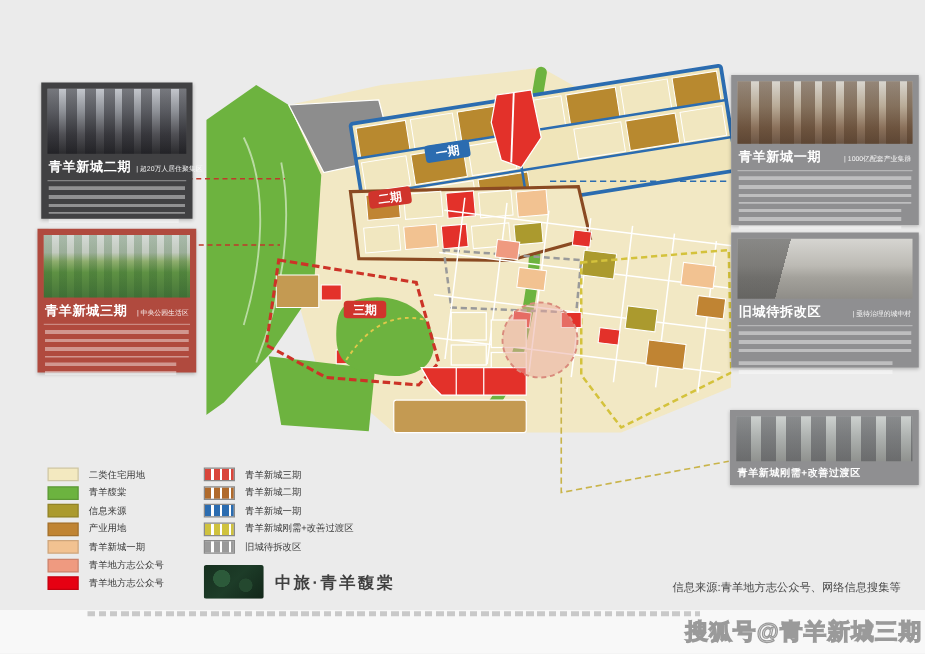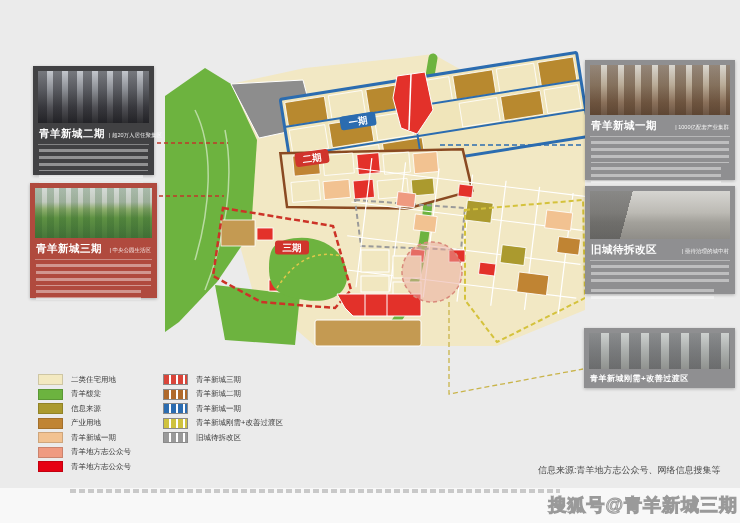--- a/index.html
+++ b/index.html
@@ -285,20 +285,24 @@
     <div class="lg-row">
       <span class="lg-swatch striped" style="background: repeating-linear-gradient(90deg, rgb(207, 194, 62) 0px, rgb(207, 194, 62) 5px, rgb(255, 255, 255) 5px, rgb(255, 255, 255) 7px);"></span>
       <span class="lg-label">青羊新城刚需+改善过渡区</span>
       </div>
     <div class="lg-row">
       <span class="lg-swatch striped" style="background: repeating-linear-gradient(90deg, rgb(154, 154, 154) 0px, rgb(154, 154, 154) 5px, rgb(255, 255, 255) 5px, rgb(255, 255, 255) 7px);"></span>
       <span class="lg-label">旧城待拆改区</span>
       </div>
   </div>
 
+  <div id="logo-row">
+    <div id="logo-img"></div>
+    <div id="logo-text">中旅·青羊馥棠</div>
+  </div>
 
   <div id="source-text">信息来源:青羊地方志公众号、网络信息搜集等</div>
 
   <div id="bottom-strip"></div>
   <div id="tiny-disclaimer"></div>
 
   <div id="watermark">搜狐号@青羊新城三期</div>
 
 </div>
 

